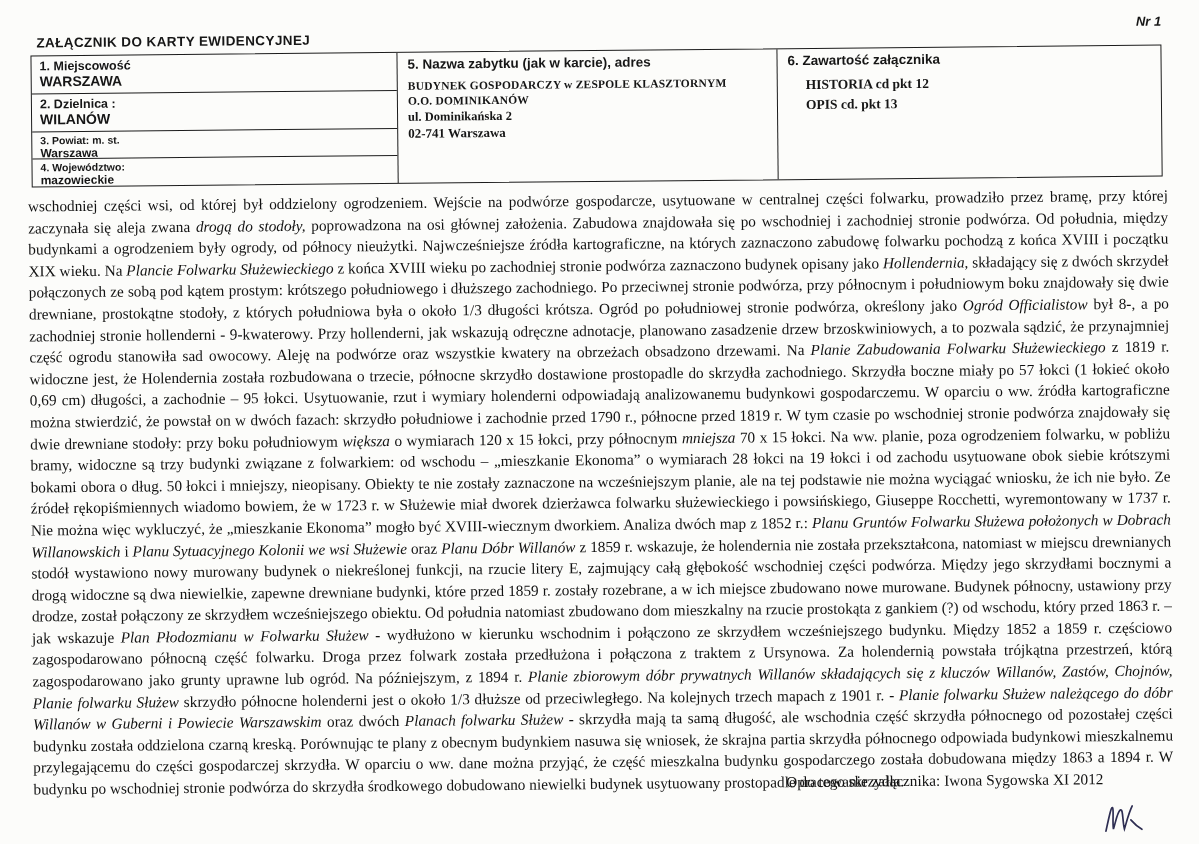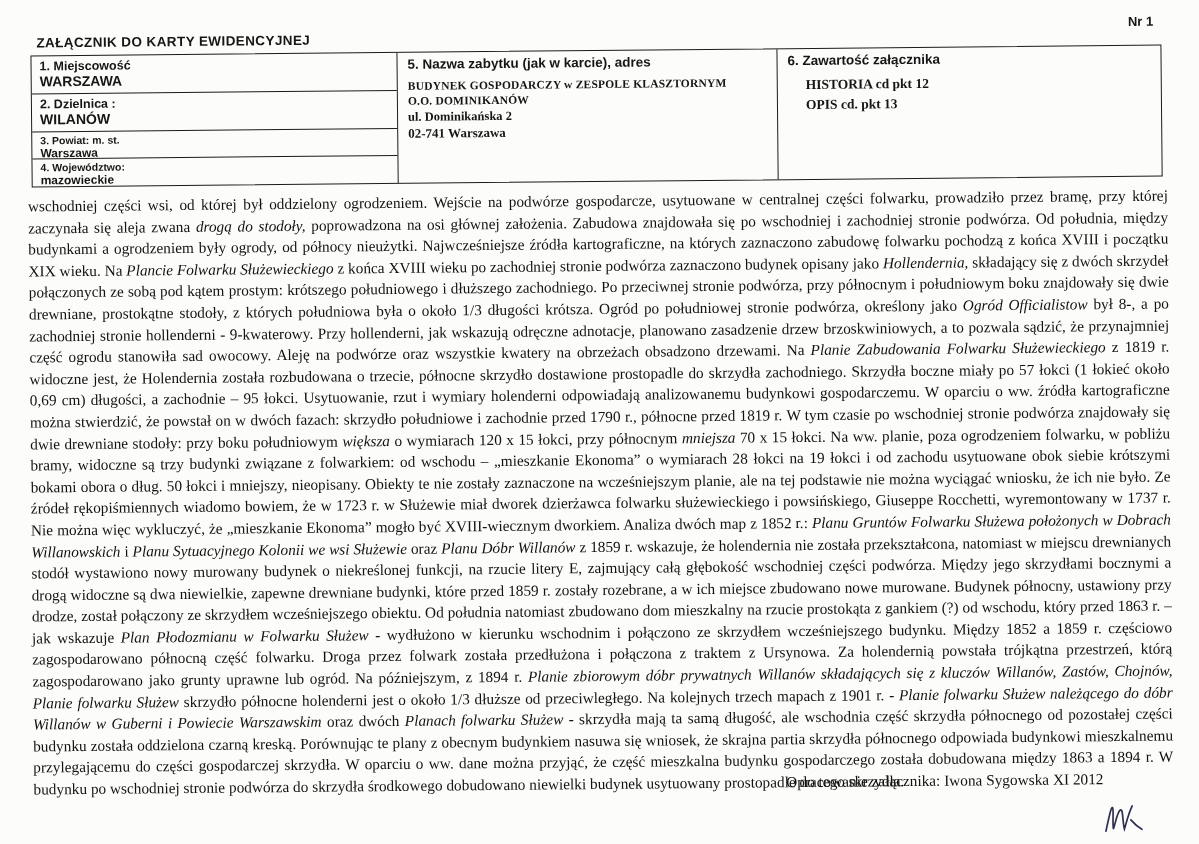--- a/index.html
+++ b/index.html
@@ -14,22 +14,22 @@
   .content {
     position:absolute; inset:0;
     transform:rotate(-0.55deg);
     transform-origin:50% 50%;
   }
   .form-title {
     position:absolute; left:40px; top:30px;
     font-size:13.5px; font-weight:bold; letter-spacing:0.4px;
   }
   .doc-number {
-    position:absolute; right:42px; top:19px;
-    font-size:13px; font-weight:bold;
+    position:absolute; right:34px; top:19px;
+    font-size:13px; font-weight:bold;font-style:italic;
   }
   .formtable {
     position:absolute; left:34px; top:50px; right:34px;
     display:flex;
     border:1.6px solid #1c1c1c;
     background:transparent;
   }
   .col { display:flex; flex-direction:column; }
   .col1 { width:366px; border-right:1.6px solid #1c1c1c; }
   .col2 { width:380px; border-right:1.6px solid #1c1c1c; padding:4px 10px 6px; }

